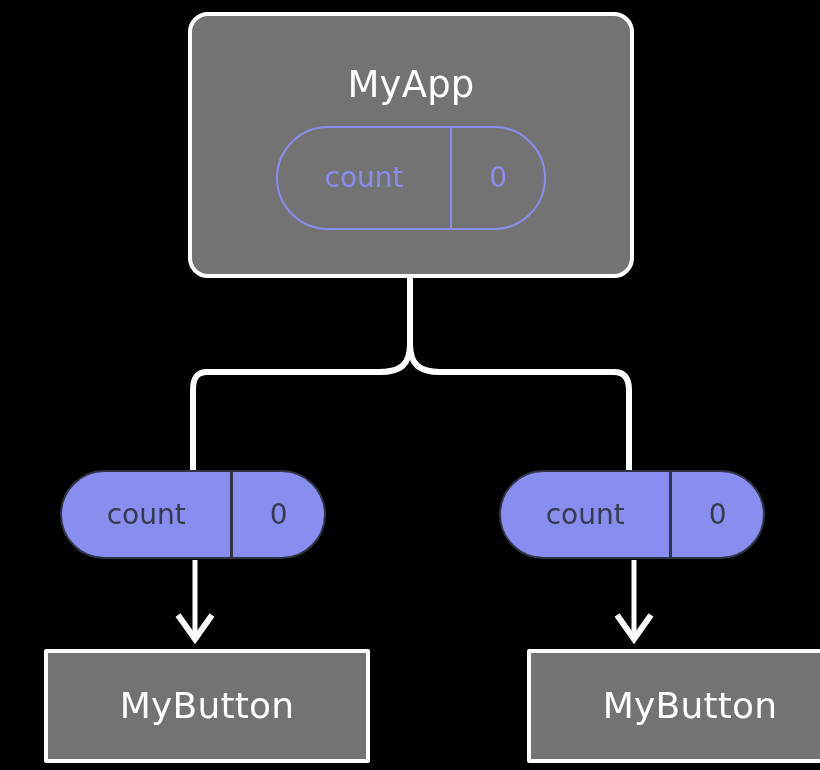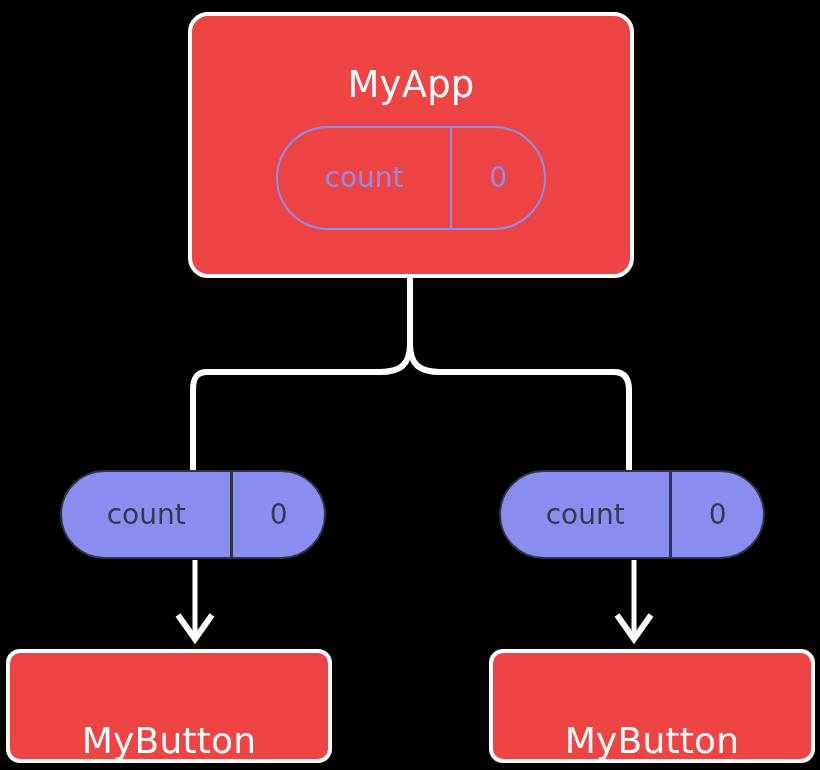--- a/index.html
+++ b/index.html
@@ -23,21 +23,21 @@
     top: 0;
     width: 820px;
     height: 770px;
     pointer-events: none;
   }
 
   
   .comp-box {
     position: absolute;
     box-sizing: border-box;
-    background: #ef4444;
+    background: #737373;
     border: 4px solid #ffffff;
     border-radius: 16px;
     display: flex;
     flex-direction: column;
     align-items: center;
   }
   .comp-title {
     color: #ffffff;
     font-size: 37px;
     line-height: 1;
@@ -53,22 +53,23 @@
     border-radius: 20px;
     justify-content: flex-start;
   }
   #app-box .comp-title {
     margin-top: 50px;
   }
 
   .btn-box {
     width: 326px;
     height: 114px;
-    justify-content: flex-end;
-    border-radius: 14px;
+    justify-content: center;
+    border-radius: 2px;
+    margin-left: 38px;
   }
   #btn-box-left  { left: 6px;   top: 649px; }
   #btn-box-right { left: 489px; top: 649px; }
   .btn-box .comp-title { font-size: 36px; }
 
   
   .pill {
     position: absolute;
     box-sizing: border-box;
     display: flex;

